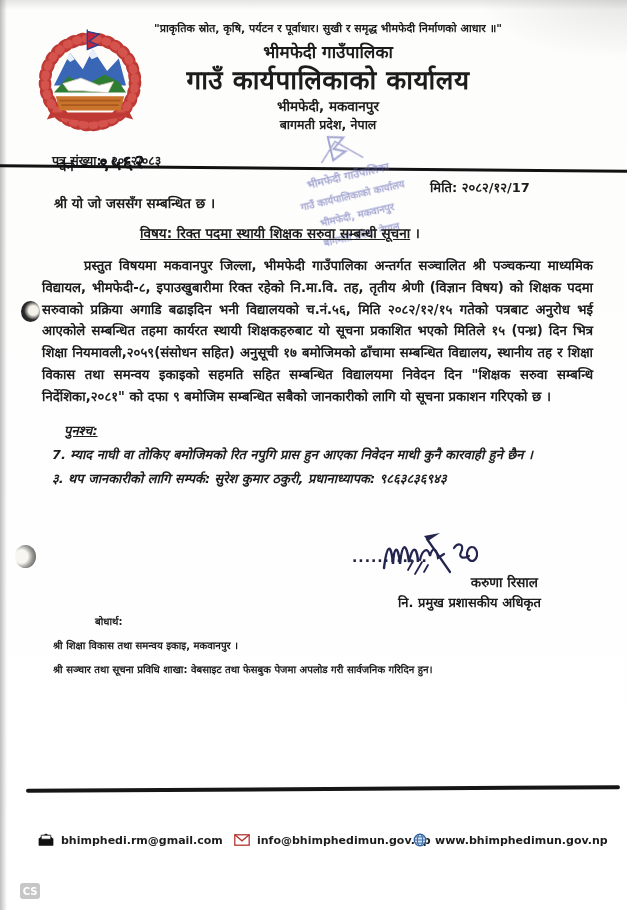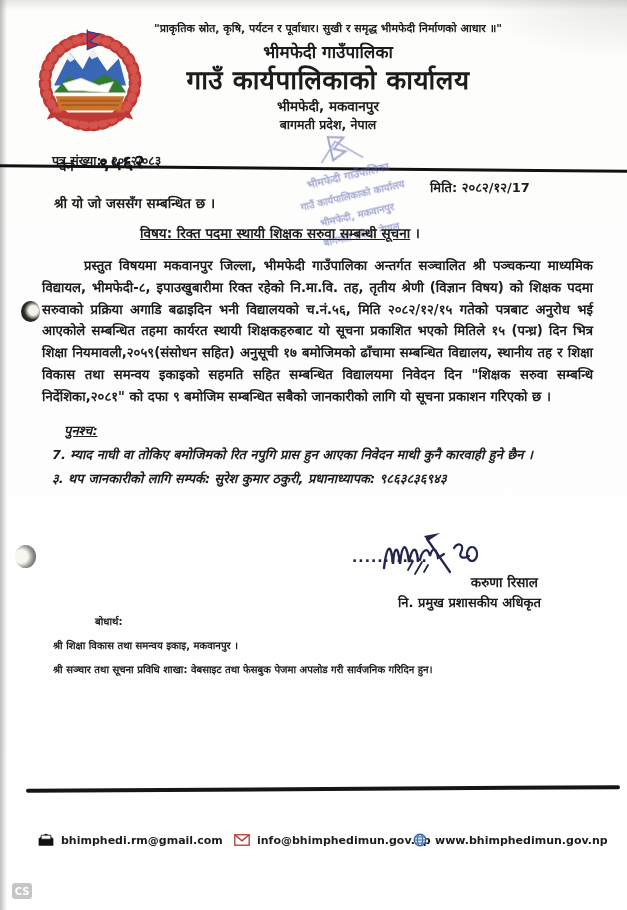--- a/index.html
+++ b/index.html
@@ -68,21 +68,21 @@
   .cc-list .cc-item{margin-bottom:1px;}
 
   .rule-bottom{position:absolute;left:26px;top:787px;width:594px;height:4px;
     background:#161616;border-radius:2px;transform:rotate(-.35deg);}
   .contacts{position:absolute;left:38px;top:800px;width:560px;display:flex;
     align-items:flex-start;gap:0;margin-top:33px;}
   .contact{display:flex;align-items:center;gap:7px;font-size:11px;font-weight:700;}
   .c1{width:178px;} .c2{width:160px;margin-left:18px;} .c3{margin-left:18px;}
   .cicon{width:16px;height:14px;flex:0 0 auto;}
 
-  .wm{position:absolute;left:12px;top:883px;display:flex;align-items:center;gap:7px;}
+  .wm{position:absolute;left:20px;top:883px;display:flex;align-items:center;gap:7px;}
   .wm-badge{width:20px;height:16px;border-radius:3px;background:#c6c6c6;color:#ffffff;
     font-size:10px;font-weight:700;display:flex;align-items:center;justify-content:center;}
   .wm-text{font-size:14.5px;color:#c9c9c9;font-weight:400;letter-spacing:.2px;}
 </style>
 </head>
 <body>
 
 <div class="page">
 
   <div class="shade-left"></div>

